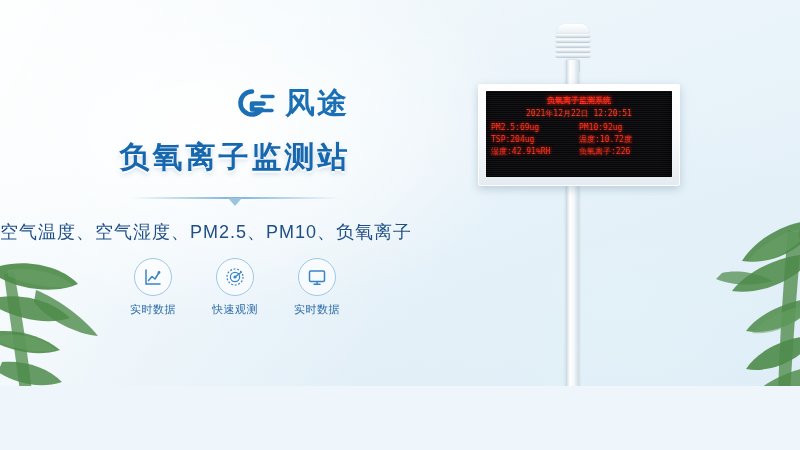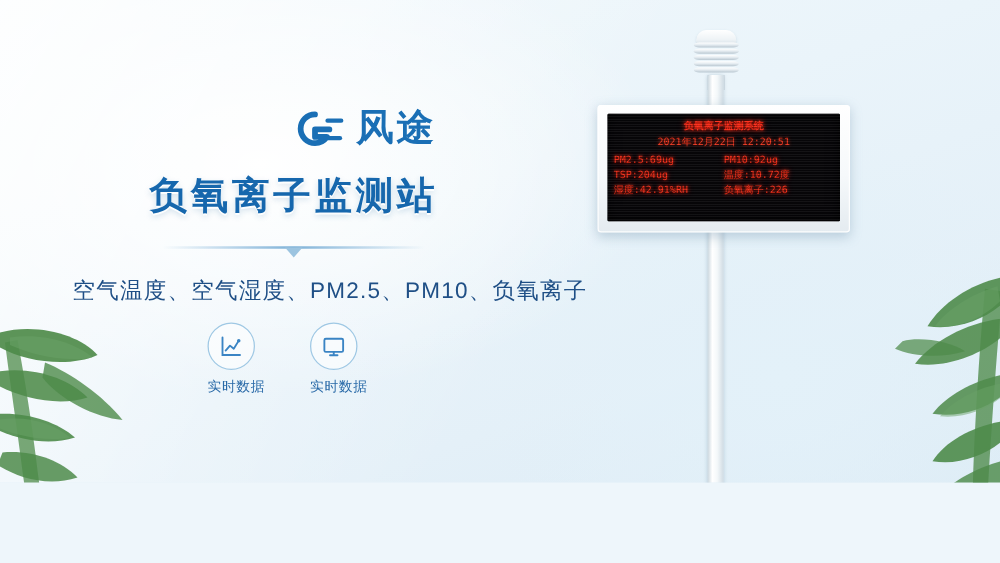--- a/index.html
+++ b/index.html
@@ -47,29 +47,29 @@
   .title-rule{
     position:absolute;left:0;top:197px;width:470px;display:flex;justify-content:center;align-items:center;
   }
   .title-rule .bar{width:210px;height:2px;background:linear-gradient(90deg,rgba(120,175,215,0),#7fb2d8,rgba(120,175,215,0));}
   .title-rule .dot{
     position:absolute;width:0;height:0;border-left:7px solid transparent;border-right:7px solid transparent;
     border-top:8px solid #9cc4e0;top:1px;
   }
 
   .subtitle{
-    position:absolute;left:0;top:220px;width:470px;text-align:right;
+    position:absolute;left:0;top:220px;width:470px;text-align:left;
     font-size:18px;color:#1f4f86;letter-spacing:1px;
   }
 
   .features{
     position:absolute;left:0;top:258px;width:470px;
     display:flex;justify-content:center;gap:26px;
   }
-  .feature{width:56px;display:flex;flex-direction:column;gap:6px;}
+  .feature{width:56px;display:flex;flex-direction:column;align-items:center;gap:6px;}
   .feature .circle{
     width:36px;height:36px;border-radius:50%;
     border:1.4px solid #9fc8e4;background:rgba(255,255,255,.55);
     display:flex;align-items:center;justify-content:center;
   }
   .feature .flabel{font-size:11px;color:#2a6aa8;letter-spacing:.5px;white-space:nowrap;}
 
   .pole{
     position:absolute;left:566px;top:60px;width:13px;height:345px;
     background:linear-gradient(90deg,#c9d6de 0%,#ffffff 30%,#f4f8fa 60%,#cfdbe3 100%);
@@ -184,20 +184,31 @@
         <span class="circle">
           <svg width="20" height="20" viewBox="0 0 20 20">
             <path d="M3 3 L3 17 L17 17" fill="none" stroke="#3a84c4" stroke-width="1.5" stroke-linecap="round"></path>
             <path d="M5.5 13.5 L9 9.5 L12 12 L16 5.5" fill="none" stroke="#3a84c4" stroke-width="1.5" stroke-linecap="round" stroke-linejoin="round"></path>
             <circle cx="16" cy="5.5" r="1.4" fill="#3a84c4"></circle>
           </svg>
         </span>
         <span class="flabel">实时数据</span>
       </div>
 
+      <div class="feature">
+        <span class="circle">
+          <svg width="20" height="20" viewBox="0 0 20 20">
+            <circle cx="10" cy="10" r="8" fill="none" stroke="#3a84c4" stroke-width="1.2" stroke-dasharray="2 1.6"></circle>
+            <circle cx="10" cy="10" r="4.6" fill="none" stroke="#3a84c4" stroke-width="1.2"></circle>
+            <circle cx="10" cy="10" r="1.6" fill="#3a84c4"></circle>
+            <path d="M10 10 L16.2 5.2" stroke="#3a84c4" stroke-width="1.3" stroke-linecap="round"></path>
+          </svg>
+        </span>
+        <span class="flabel">快速观测</span>
+      </div>
 
       <div class="feature">
         <span class="circle">
           <svg width="20" height="20" viewBox="0 0 20 20">
             <rect x="2.5" y="4" width="15" height="10.5" rx="1.2" fill="none" stroke="#3a84c4" stroke-width="1.5"></rect>
             <path d="M7 17.2 L13 17.2" stroke="#3a84c4" stroke-width="1.5" stroke-linecap="round"></path>
             <path d="M10 14.5 L10 17.2" stroke="#3a84c4" stroke-width="1.5"></path>
           </svg>
         </span>
         <span class="flabel">实时数据</span>

